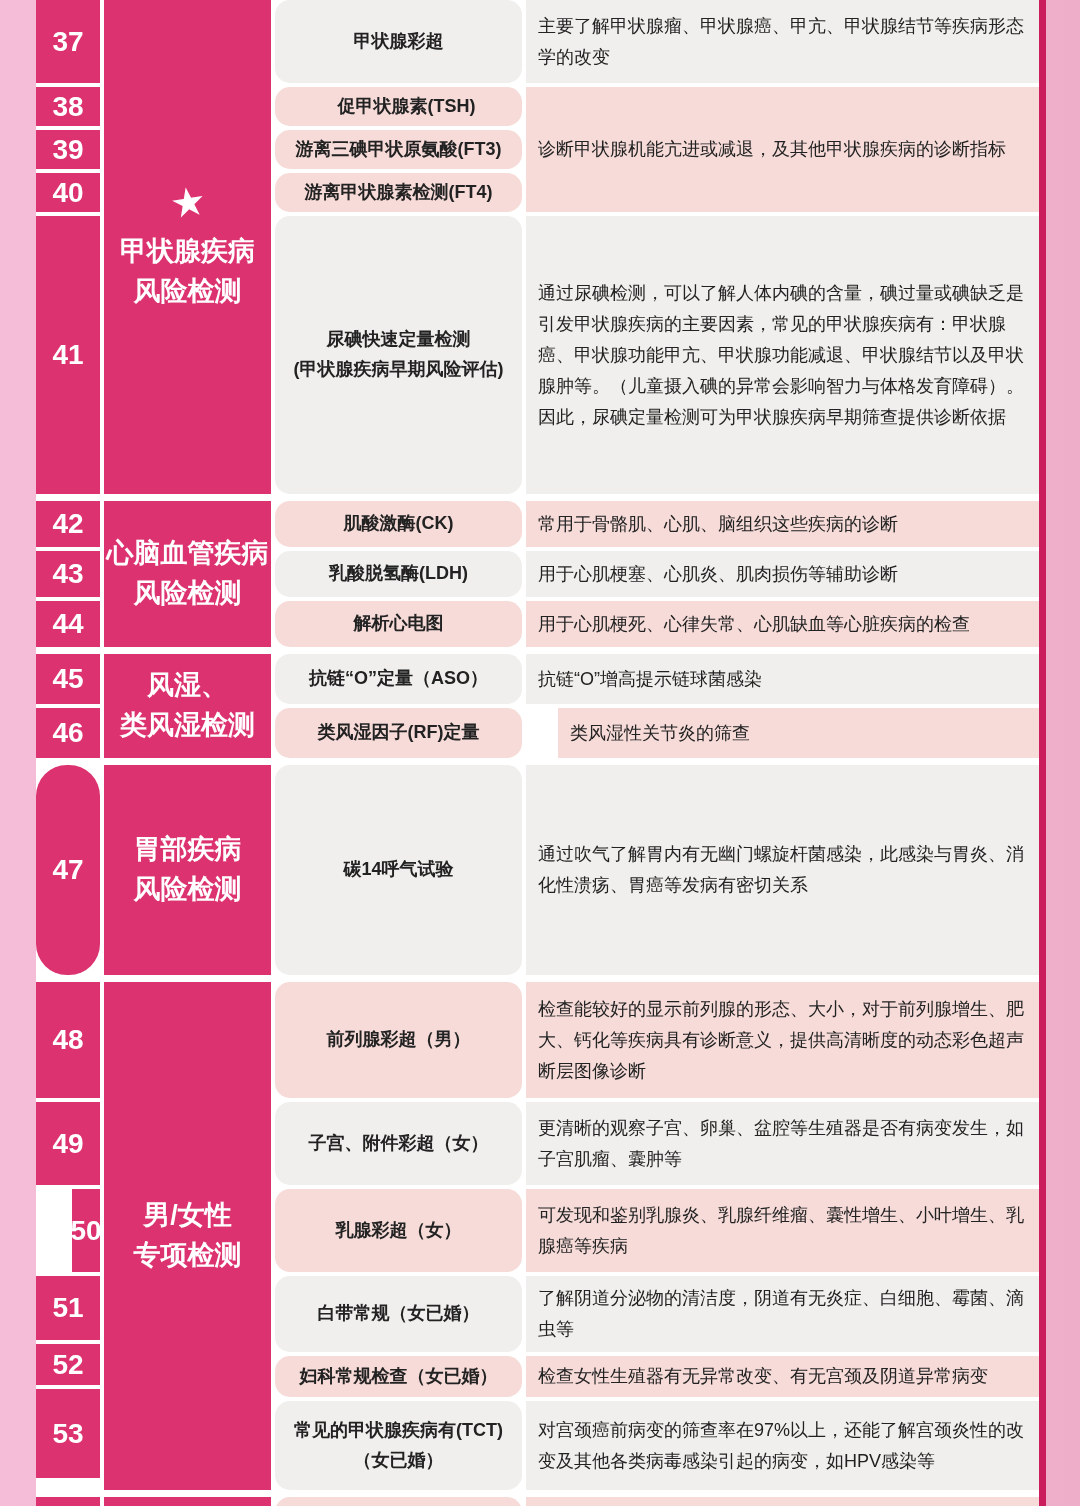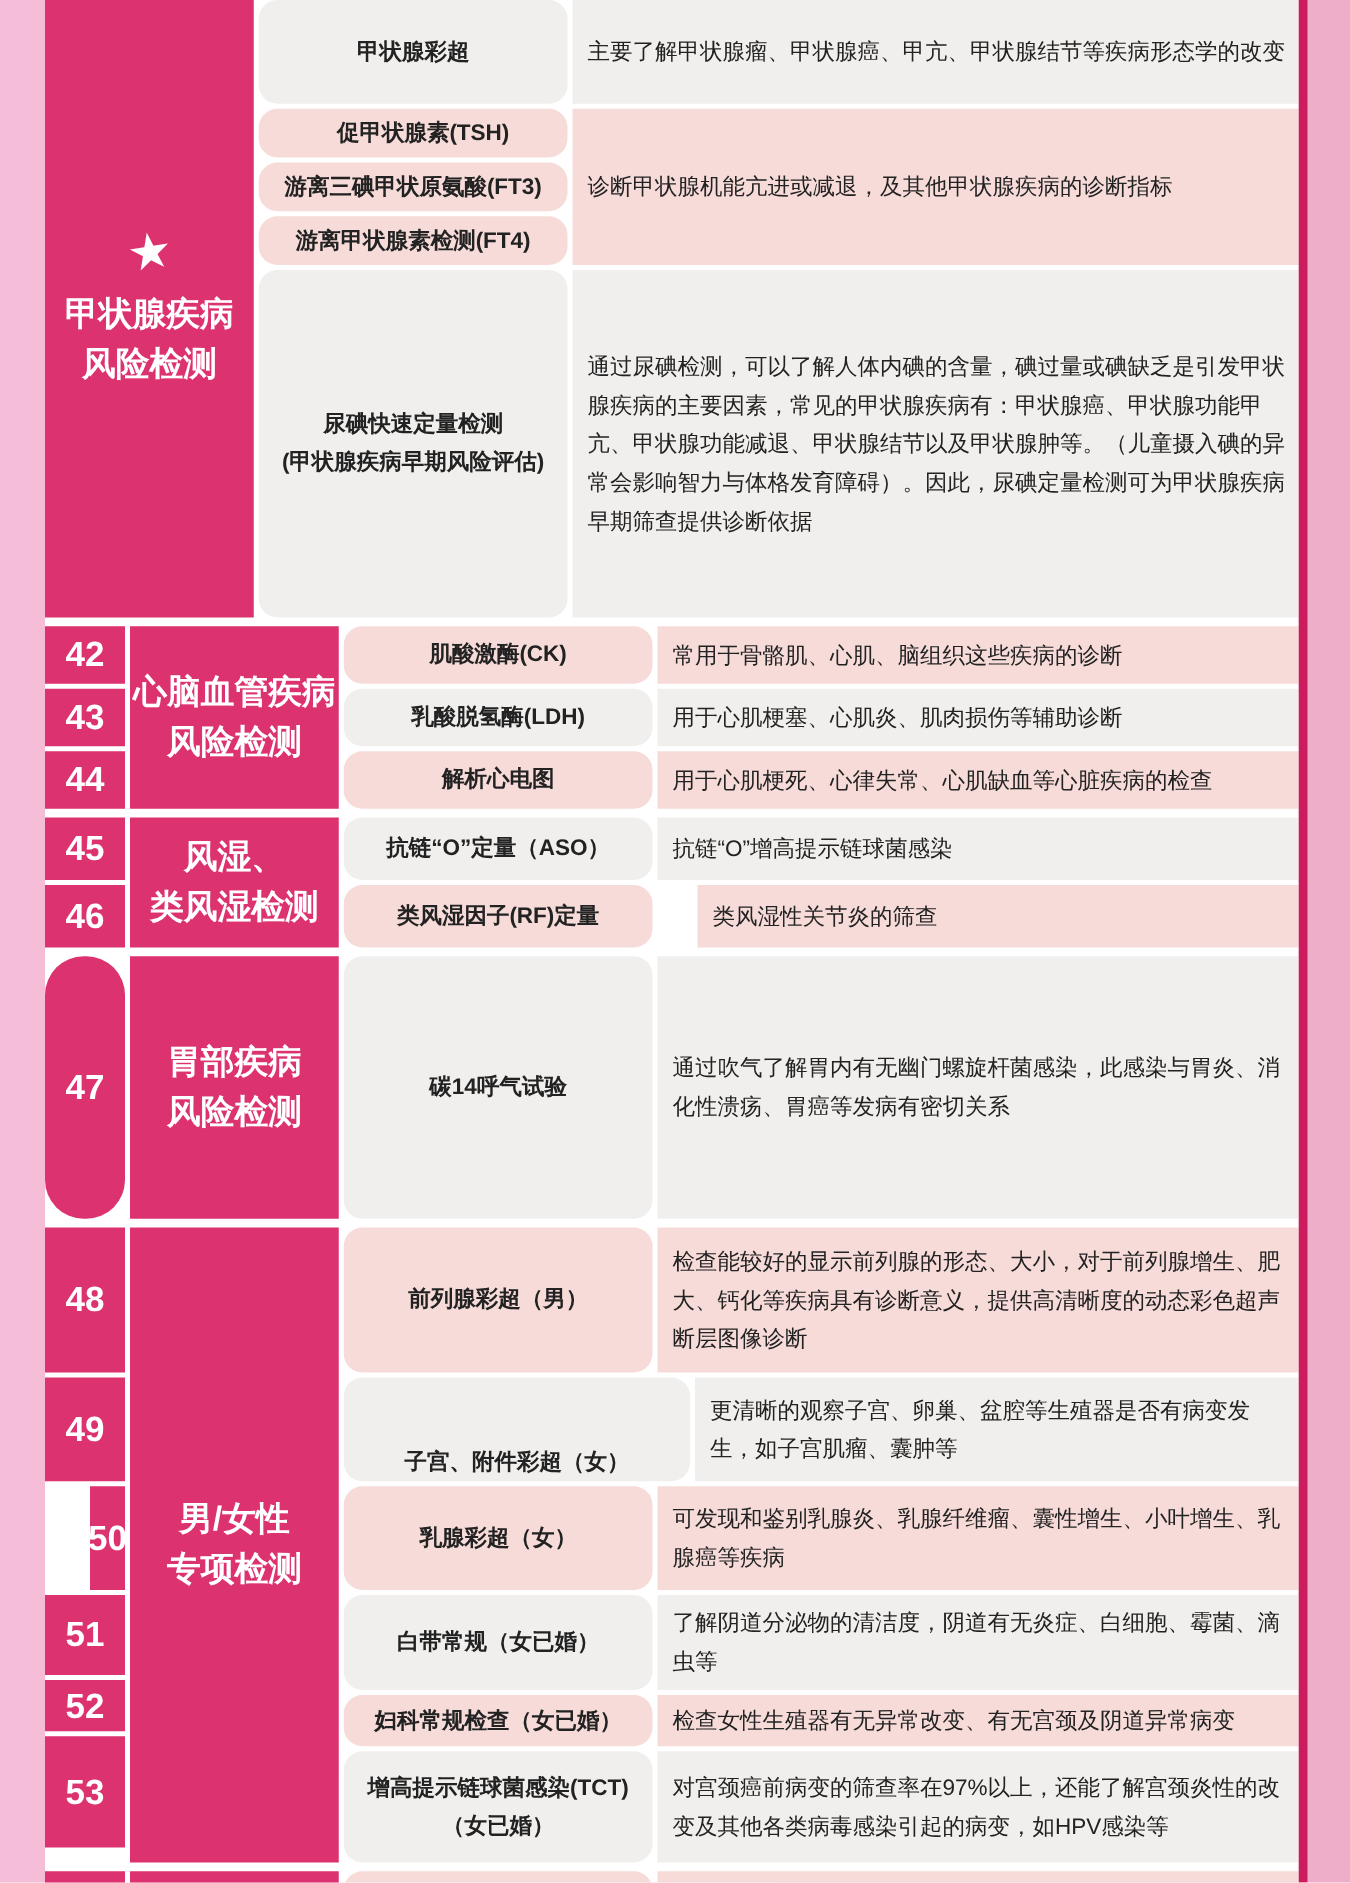--- a/index.html
+++ b/index.html
@@ -55,20 +55,27 @@
     position:absolute; top:0; bottom:0; left:1039px; width:7px;
     background:var(--accent);
   }
 </style>
 </head>
 <body>
 
 <div class="page">
   <div class="table">
       <div class="group">
+        <div class="num-col">
+          <div class="num-cell" style="height: 83px;">37</div>
+          <div class="num-cell" style="height: 39px;">38</div>
+          <div class="num-cell" style="height: 39px;">39</div>
+          <div class="num-cell" style="height: 39px;">40</div>
+          <div class="num-cell" style="height: 278px;">41</div>
+        </div>
         <div class="cat-cell">
           <div class="star">★</div>
           <div>甲状腺疾病</div>
           <div>风险检测</div>
         </div>
         <div class="rows-col">
           <div class="row" style="height: 83px;">
             <div class="test-cell shade-gray" style="width: 247px;">
               <div>甲状腺彩超</div>
             </div>
@@ -203,21 +210,21 @@
         <div class="rows-col">
           <div class="row" style="height: 116px;">
             <div class="test-cell shade-pink" style="width: 247px;">
               <div>前列腺彩超（男）</div>
             </div>
             <div class="desc-cell shade-pink">
               <div>检查能较好的显示前列腺的形态、大小，对于前列腺增生、肥大、钙化等疾病具有诊断意义，提供高清晰度的动态彩色超声断层图像诊断</div>
             </div>
           </div>
           <div class="row" style="height: 83px;">
-            <div class="test-cell shade-gray" style="width: 277px; justify-content: flex-end;">
+            <div class="test-cell shade-gray" style="width: 247px;">
               <div>子宫、附件彩超（女）</div>
             </div>
             <div class="desc-cell shade-gray">
               <div>更清晰的观察子宫、卵巢、盆腔等生殖器是否有病变发生，如子宫肌瘤、囊肿等</div>
             </div>
           </div>
           <div class="row" style="height: 83px;">
             <div class="test-cell shade-pink" style="width: 247px;">
               <div>乳腺彩超（女）</div>
             </div>
@@ -236,21 +243,21 @@
           <div class="row" style="height: 41px;">
             <div class="test-cell shade-pink" style="width: 247px;">
               <div>妇科常规检查（女已婚）</div>
             </div>
             <div class="desc-cell shade-pink">
               <div>检查女性生殖器有无异常改变、有无宫颈及阴道异常病变</div>
             </div>
           </div>
           <div class="row" style="height: 89px;">
             <div class="test-cell shade-gray" style="width: 247px;">
-              <div>增高提示链球菌感染(TCT)</div>
+              <div>常见的甲状腺疾病有(TCT)</div>
               <div>（女已婚）</div>
             </div>
             <div class="desc-cell shade-gray">
               <div>对宫颈癌前病变的筛查率在97%以上，还能了解宫颈炎性的改变及其他各类病毒感染引起的病变，如HPV感染等</div>
             </div>
           </div>
         </div>
       </div>
       <div class="group">
         <div class="num-col">

